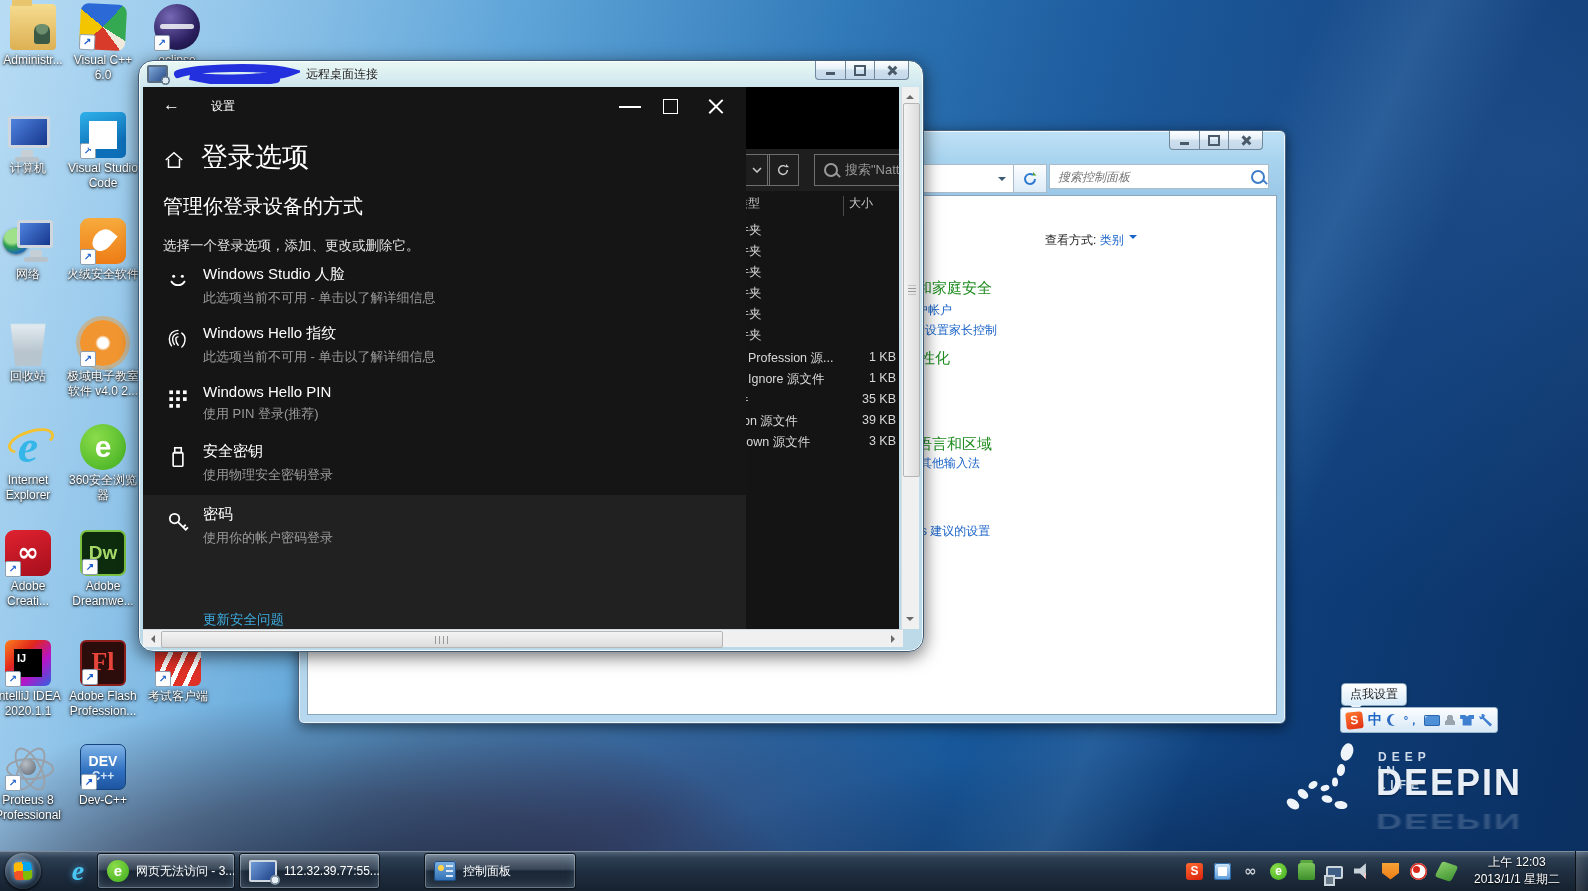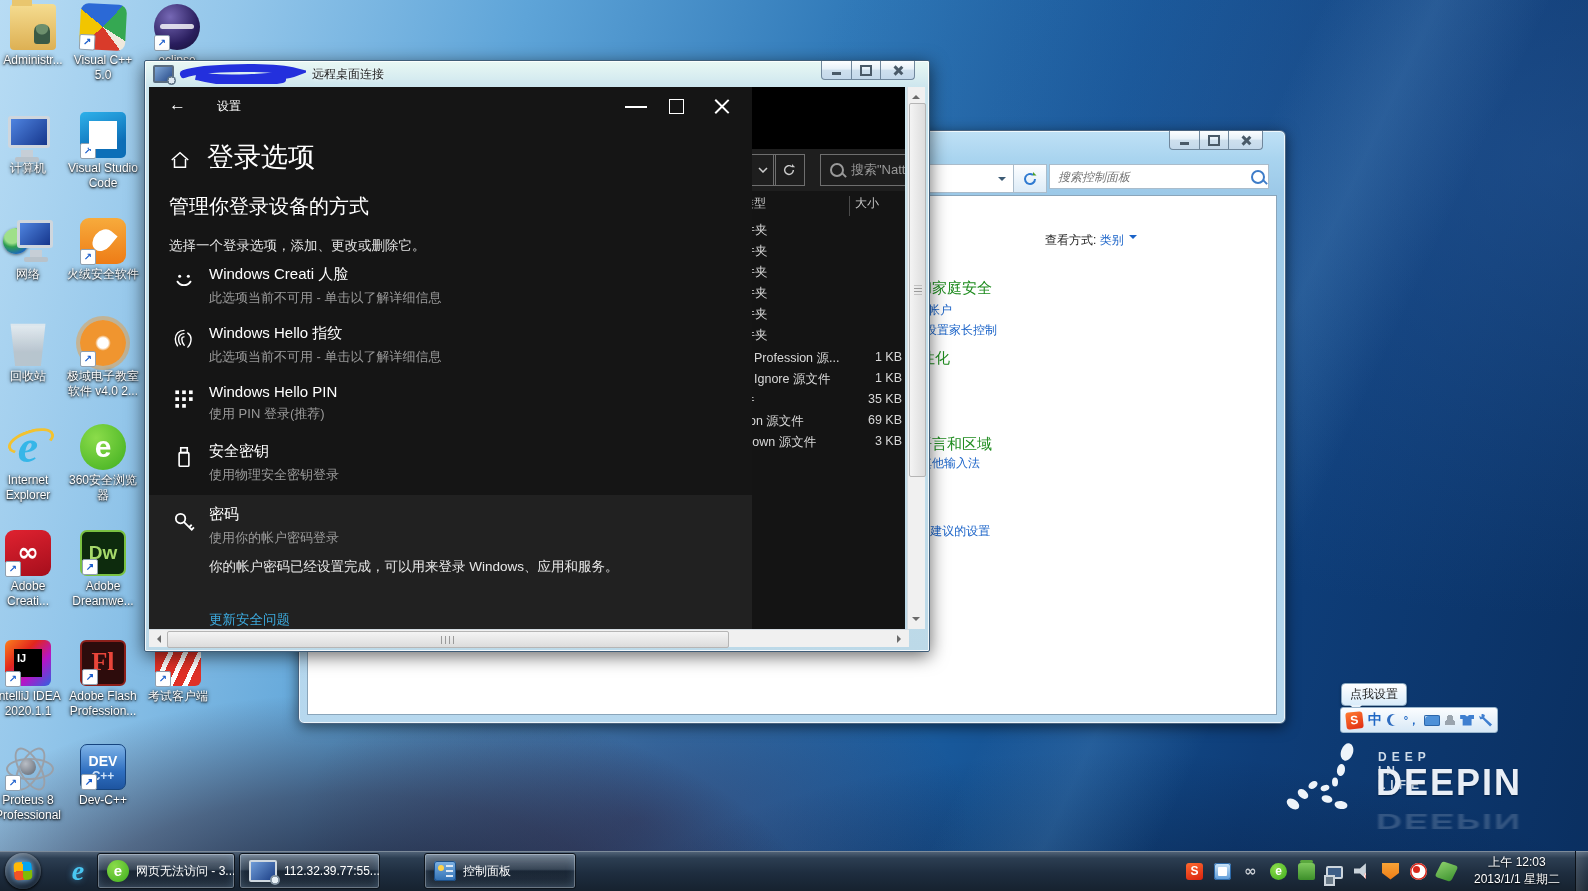--- a/index.html
+++ b/index.html
@@ -96,21 +96,21 @@
   #cpanel .refresh{position:absolute;left:714px;top:33px;width:32px;height:27px;
     background:linear-gradient(180deg,#fdfeff,#dcebf7);border:1px solid #aabccb;display:flex;align-items:center;justify-content:center}
   .cp-search{position:absolute;left:750px;top:33px;width:220px;height:25px;border:1px solid #aabccb;
     background:#fff;font:italic 12px "Liberation Sans",sans-serif;color:#7a8a96;padding:0 24px 0 8px;box-sizing:border-box}
   #cpanel .mag{position:absolute;left:952px;top:38px}
   .cp-green{position:absolute;color:#1f8c1f;font-size:15px;white-space:nowrap}
   .cp-link{position:absolute;color:#1a63c8;font-size:12px;white-space:nowrap}
   .cp-view{position:absolute;left:737px;top:36px;font-size:12px;color:#1e1e1e;white-space:nowrap}
   .cp-view .v{color:#1a63c8}
   
-  #rdp{left:144px;top:60px;width:784px;height:590px;z-index:3;border-radius:2px;
+  #rdp{left:138px;top:60px;width:784px;height:590px;z-index:3;border-radius:15px;
     background:linear-gradient(180deg,#e9f8f4,#cde6ee 26px,#bcd9e8);border:1px solid #3f5d78;
     box-shadow:0 4px 18px rgba(0,0,0,.6), inset 0 0 0 1px rgba(255,255,255,.8)}
   #rdp .titlebar{position:absolute;left:0;top:0;right:0;height:26px;display:flex;align-items:center}
   #rdp .title{font-size:12px;color:#1a1a1a;margin-left:6px;text-shadow:0 0 4px #fff}
   .rdpico{width:17px;height:14px;margin-left:8px;border:2px solid #5a6d80;border-radius:2px;
     background:linear-gradient(135deg,#7fa8d8,#274a88);position:relative}
   .rdpico:after{content:"";position:absolute;right:-4px;bottom:-4px;width:9px;height:9px;border-radius:50%;
     background:radial-gradient(circle,#dfeaf2 0 45%,#5f7587 50%)}
   .scribble{margin-left:4px}
   
@@ -237,21 +237,21 @@
   <div class="dicon" style="left:-6px;top:4px">
     <div class="tile t-admin">
         <span class="figure"></span>
       </div>
     <div class="lbl">Administr...</div>
   </div>
   <div class="dicon" style="left:64px;top:4px">
     <div class="tile t-vc6">
         <span class="sc">↗</span>
       </div>
-    <div class="lbl">Visual C++ 5.0</div>
+    <div class="lbl">Visual C++ 6.0</div>
   </div>
   <div class="dicon" style="left:138px;top:4px">
     <div class="tile t-eclipse">
         <span class="sc">↗</span>
       </div>
     <div class="lbl">eclipse</div>
   </div>
   <div class="dicon" style="left:-11px;top:112px">
     <div class="tile">
         <span class="mon"></span>
@@ -430,21 +430,21 @@
         <div class="exrow" style="left:173px;top:198px">文件夹</div>
         <div class="exrow" style="left:173px;top:219px">文件夹</div>
         <div class="exrow" style="left:173px;top:240px">文件夹</div>
         <div class="exrow" style="left:197px;top:263px">Profession 源...</div>
         <div class="exsize" style="left:297px;top:263px">1 KB</div>
         <div class="exrow" style="left:197px;top:284px">Ignore 源文件</div>
         <div class="exsize" style="left:297px;top:284px">1 KB</div>
         <div class="exrow" style="left:185px;top:305px">件</div>
         <div class="exsize" style="left:297px;top:305px">35 KB</div>
         <div class="exrow" style="left:185px;top:326px">hon 源文件</div>
-        <div class="exsize" style="left:297px;top:326px">69 KB</div>
+        <div class="exsize" style="left:297px;top:326px">39 KB</div>
         <div class="exrow" style="left:178px;top:347px">rkdown 源文件</div>
         <div class="exsize" style="left:297px;top:347px">3 KB</div>
       </div>
 
       <div id="settings">
         <div class="cap">
           <span style="position:absolute;left:20px;top:8px;font-size:17px">←</span>
           <span style="position:absolute;left:68px;top:11px;font-size:12px">设置</span>
           <span class="s-min" style="left:476px;top:19px"></span>
           <span class="s-max" style="left:520px;top:12px"></span>
@@ -456,21 +456,21 @@
         <div style="position:absolute;left:58px;top:52px;font-size:27px;font-weight:500">登录选项</div>
         <div style="position:absolute;left:20px;top:106px;font-size:20px">管理你登录设备的方式</div>
         <div style="position:absolute;left:20px;top:150px;font-size:13.5px;color:#e2e2e2">选择一个登录选项，添加、更改或删除它。</div>
 
         <svg class="opt-ic" style="top:180px" width="26" height="26" viewBox="0 0 24 24">
           <circle cx="8" cy="8.5" r="1.4" fill="#fff"></circle>
             <circle cx="16" cy="8.5" r="1.4" fill="#fff"></circle>
           <path d="M6 13.5c1.5 2.2 3.6 3.3 6 3.3s4.5-1.1 6-3.3" fill="none" stroke="#fff" stroke-width="1.7" stroke-linecap="round"></path>
         </svg>
         <div class="opt" style="top:178px">
-          <div class="opt-t">Windows Creati 人脸</div>
+          <div class="opt-t">Windows Studio 人脸</div>
           <div class="opt-s">此选项当前不可用 - 单击以了解详细信息</div>
         </div>
 
         <svg class="opt-ic" style="top:239px" width="26" height="26" viewBox="0 0 24 24">
           <g fill="none" stroke="#fff" stroke-width="1.3" stroke-linecap="round">
             <path d="M12 4c-4.5 0-8 3.5-8 8 0 2.5.8 4.6 2 6.3"></path>
             <path d="M12 7a5 5 0 0 0-5 5c0 2 .6 3.6 1.6 5"></path>
             <path d="M12 10a2 2 0 0 0-2 2c0 2.2.8 4.2 2.2 5.8"></path>
             <path d="M15.5 19.5c1.8-1.8 3-4.4 3-7.5a6.5 6.5 0 0 0-3-5.5"></path>
           </g>
@@ -512,21 +512,20 @@
           <svg class="opt-ic" style="top:14px" width="27" height="27" viewBox="0 0 24 24">
             <g fill="none" stroke="#fff" stroke-width="1.6">
                 <circle cx="8.5" cy="8.5" r="4.2"></circle>
                 <path d="M11.6 11.6 19 19M16.2 16.2l2.2-2.2M18.4 18.4l2-2"></path>
               </g>
           </svg>
           <div class="opt" style="top:10px;position:absolute">
             <div class="opt-t">密码</div>
             <div class="opt-s">使用你的帐户密码登录</div>
           </div>
-          <div style="position:absolute;left:60px;top:62px;width:455px;font-size:13.5px;line-height:1.45;color:#e8e8e8">你的帐户密码已经设置完成，可以用来登录 Windows、应用和服务。</div>
           <div class="slink" style="position:absolute;left:60px;top:116px">更新安全问题</div>
         </div>
       </div>
     </div>
 
     <div class="hsb">
       <span class="arr" style="left:4px;top:5px;border-right-color:#6a6a6a"></span>
       <div class="thumb">
           <span class="ridges"></span>
         </div>

